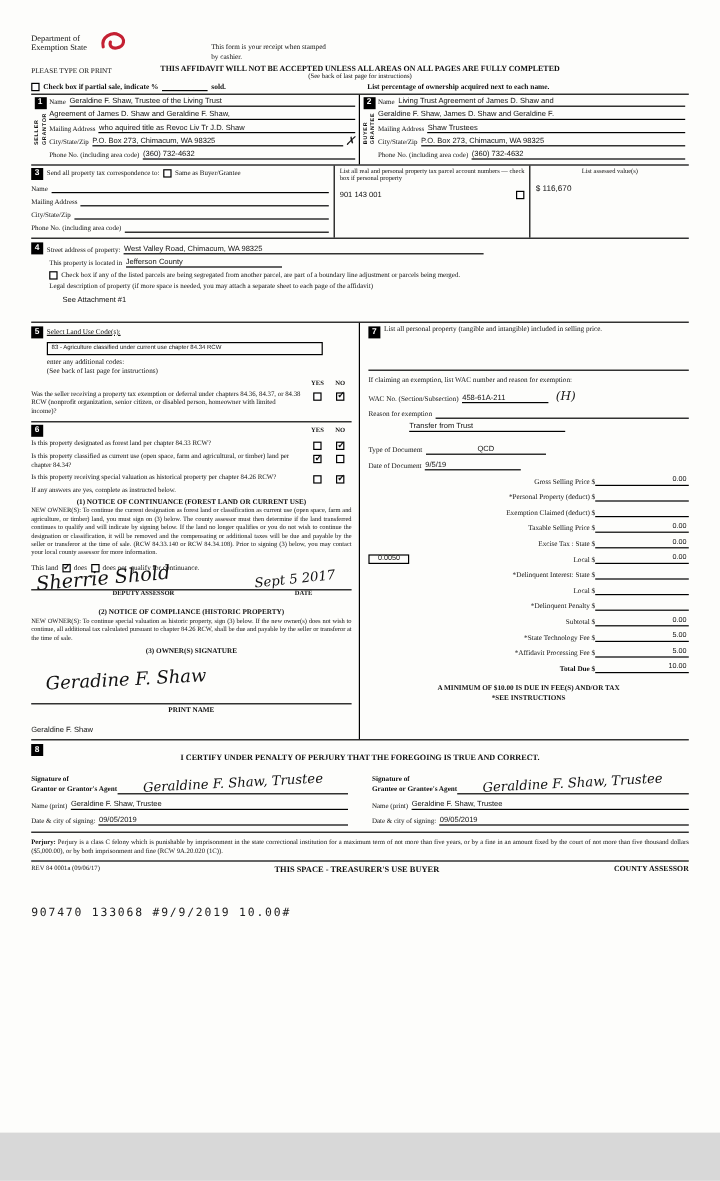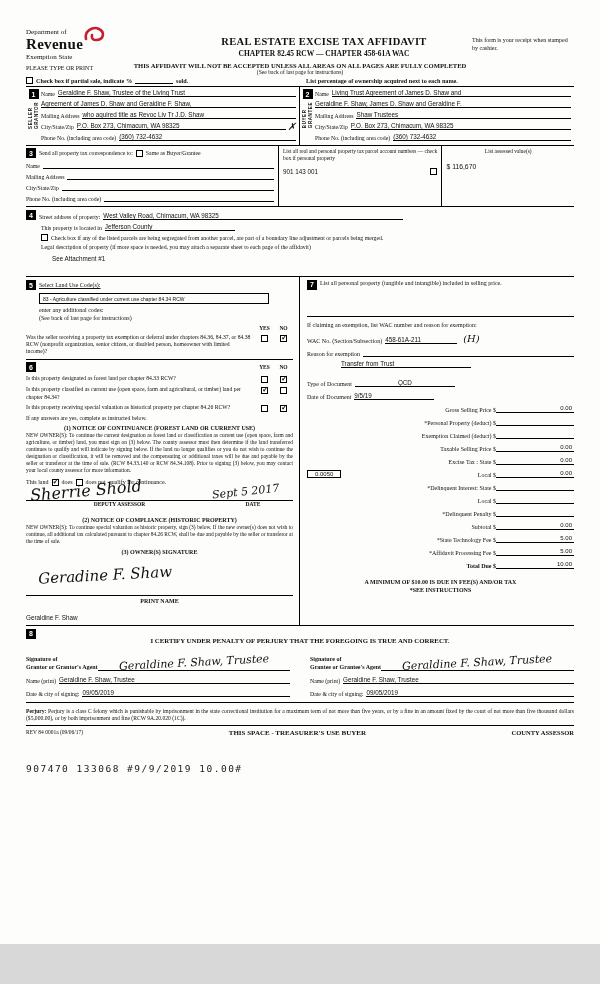--- a/index.html
+++ b/index.html
@@ -150,26 +150,21 @@
 <body>
 
 <div class="page">
 
   <div class="header">
     <div class="logo">
       <div class="dept-small">Department of</div>
       <svg class="swoosh" viewBox="0 0 24 20">
         <path d="M3 14 C1 6, 10 1, 16 4 C22 7, 21 14, 14 15 C10 15.5, 8 13, 9 10" fill="none" stroke="#c42032" stroke-width="2.6" stroke-linecap="round"></path>
       </svg>
-      <div class="dept-big">Revenue</div>
       <div class="dept-state">Exemption State</div>
-    </div>
-    <div class="title-block">
-      <div class="form-title">REAL ESTATE EXCISE TAX AFFIDAVIT</div>
-      <div class="form-subtitle">CHAPTER 82.45 RCW — CHAPTER 458-61A WAC</div>
     </div>
     <div class="receipt-note">This form is your receipt when stamped by cashier.</div>
   </div>
 
   <div class="type-row">
     <div class="please-type">PLEASE TYPE OR PRINT</div>
     <div class="warning">THIS AFFIDAVIT WILL NOT BE ACCEPTED UNLESS ALL AREAS ON ALL PAGES ARE FULLY COMPLETED</div>
     <div class="see-back">(See back of last page for instructions)</div>
   </div>
 

